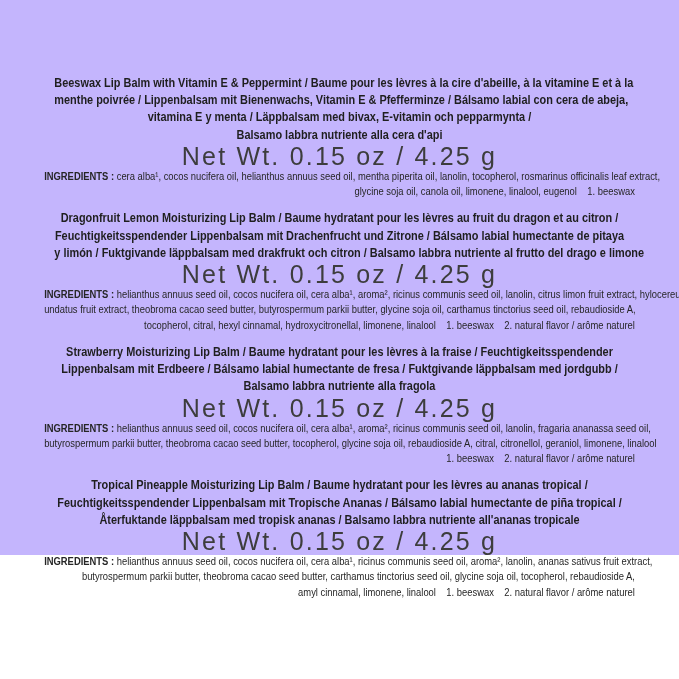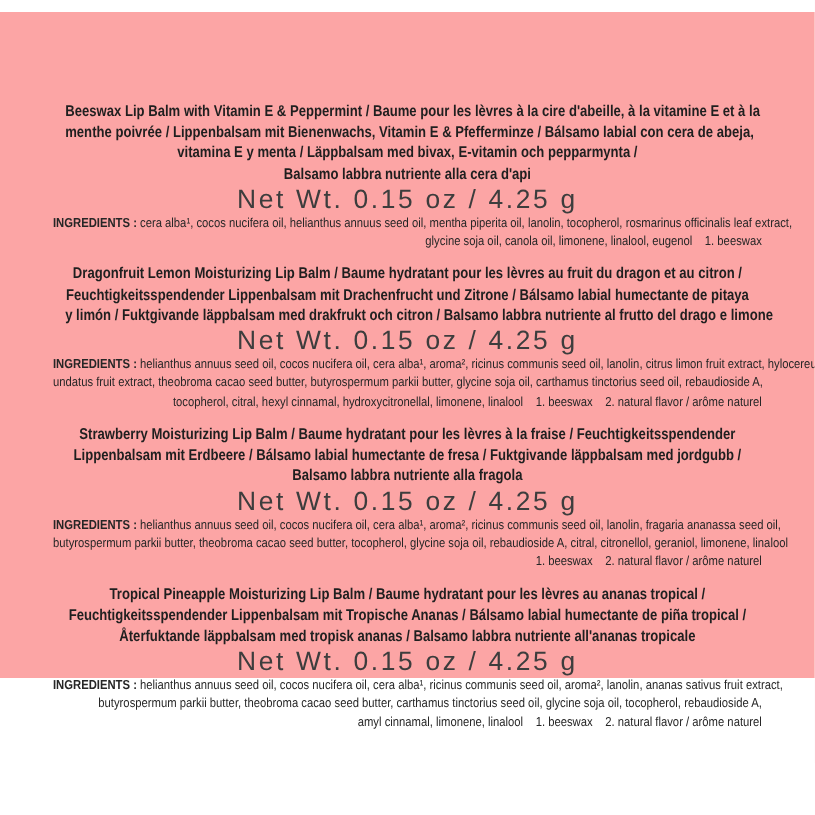--- a/index.html
+++ b/index.html
@@ -5,41 +5,40 @@
   * { margin: 0; padding: 0; box-sizing: border-box; }
   html, body {
     width: 679px; height: 679px;
     background: #ffffff;
     overflow: hidden;
     font-family: "Liberation Sans", sans-serif;
   }
   .page {
     width: 679px; height: 555px;
     padding-top: 74px;
-    background: #fca5a5;
-    margin-top: 10px;
+    background: #c4b5fd;
   }
   .section { margin-bottom: 10px; }
   .title {
     text-align: center;
     color: #1f1f1f;
     font-weight: bold;
     font-size: 13px;
     line-height: 17.2px;
   }
   .title .squeeze {
     display: block;
     transform: scaleX(0.84);
     transform-origin: 50% 0;
     white-space: pre;
   }
   .netwt {
     text-align: center;
     color: #3d3d3d;
-    font-size: 22px;
+    font-size: 25px;
     font-weight: 200;
     letter-spacing: 2.2px;
     line-height: 26px;
   }
   .ingredients {
     text-align: right;
     color: #262626;
     font-size: 10.8px;
     line-height: 15.3px;
   }

